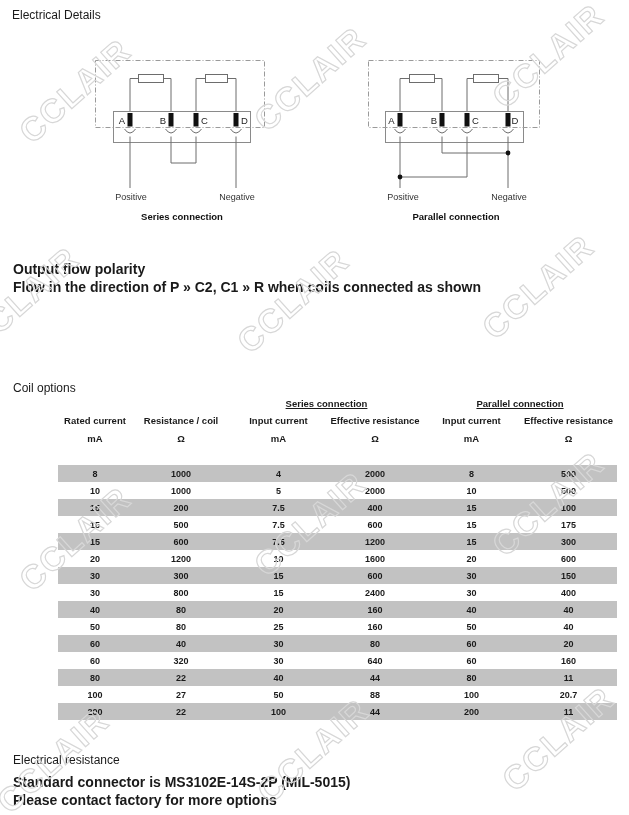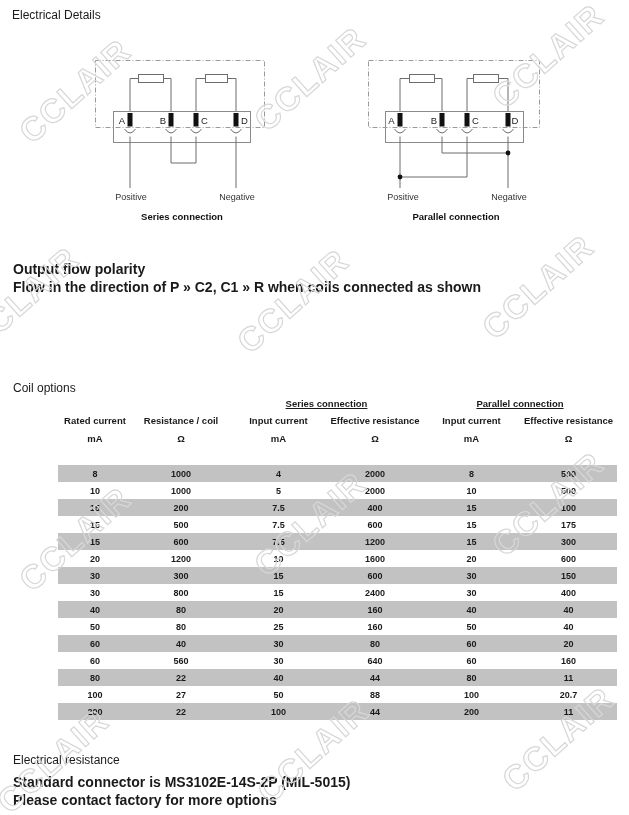--- a/index.html
+++ b/index.html
@@ -249,21 +249,21 @@
         <tr style="height: 17px; background: rgb(194, 194, 194);">
           <td>60</td>
           <td>40</td>
           <td>30</td>
           <td>80</td>
           <td>60</td>
           <td>20</td>
         </tr>
         <tr style="height: 17px;">
           <td>60</td>
-          <td>560</td>
+          <td>320</td>
           <td>30</td>
           <td>640</td>
           <td>60</td>
           <td>160</td>
         </tr>
         <tr style="height: 17px; background: rgb(194, 194, 194);">
           <td>80</td>
           <td>22</td>
           <td>40</td>
           <td>44</td>

